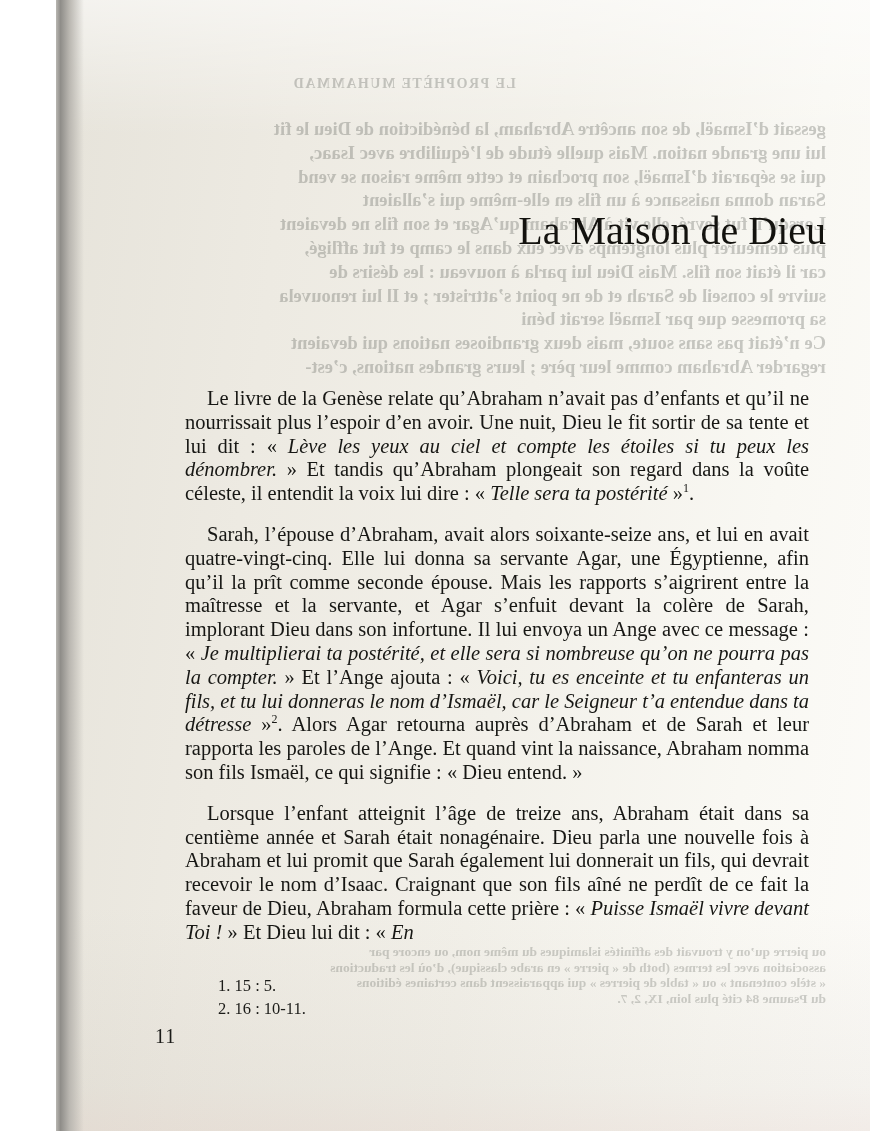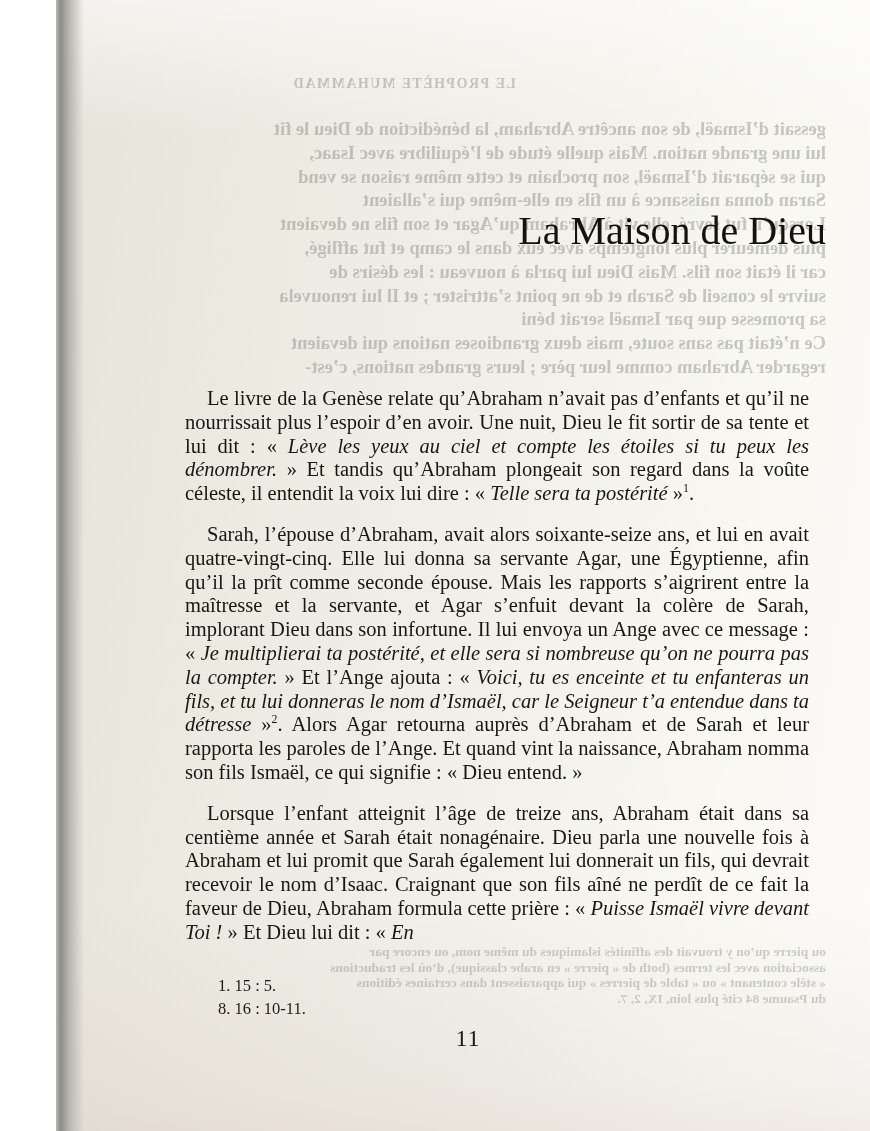--- a/index.html
+++ b/index.html
@@ -43,22 +43,22 @@
     position:absolute;top:370px;left:112px;width:658px;
     font-size:20.5px;line-height:23.8px;text-align:justify;color:#171714;
   }
   .body-text p{margin:17px;text-indent:22px;}
   .body-text sup{font-size:12px;line-height:0;vertical-align:super;}
   .footnotes{
     position:absolute;top:975px;left:134px;
     font-size:16.5px;line-height:22.5px;color:#1b1b18;margin-left:28px;
   }
   .page-number{
-    position:absolute;top:1025px;left:112px;width:600px;text-align:center;
-    font-size:24px;color:#1b1b18;letter-spacing:1px;
+    position:absolute;top:1025px;left:99px;width:600px;text-align:left;
+    font-size:20px;color:#1b1b18;letter-spacing:1px;
   }
 </style>
 </head>
 <body>
 
 <div class="scan">
   <div class="paper">
     <div class="spine"></div>
 
     <div class="bleed bleed-header">LE PROPHÈTE MUHAMMAD</div>
@@ -88,18 +88,18 @@
 
     <div class="bleed bleed-bottom">
         <div class="bleed-line-sm">ou pierre qu’on y trouvait des affinités islamiques du même nom, ou encore par</div>
         <div class="bleed-line-sm">association avec les termes (both de « pierre » en arabe classique), d’où les traductions</div>
         <div class="bleed-line-sm">« stèle contenant » ou « table de pierres » qui apparaissent dans certaines éditions</div>
         <div class="bleed-line-sm">du Psaume 84 cité plus loin, IX, 2, 7.</div>
       </div>
 
     <div class="footnotes">
         <div class="footnote">1. 15 : 5.</div>
-        <div class="footnote">8. 16 : 10-11.</div>
+        <div class="footnote">2. 16 : 10-11.</div>
       </div>
 
     <div class="page-number">11</div>
   </div>
 </div>
 
 </body></html>

